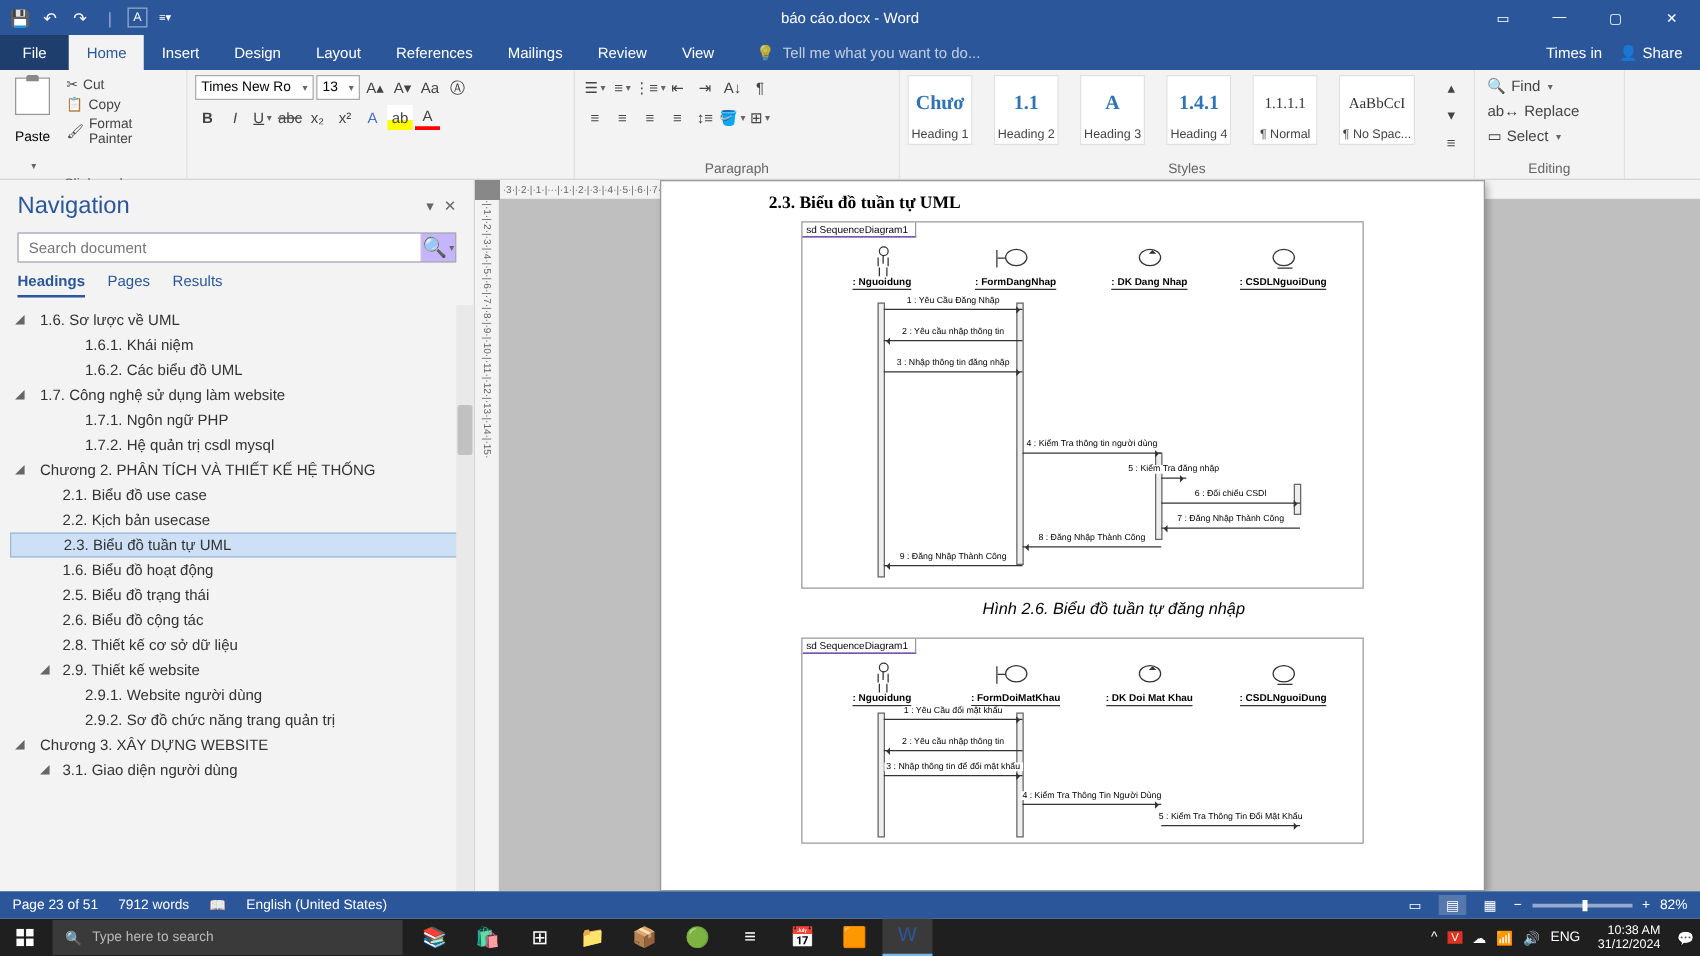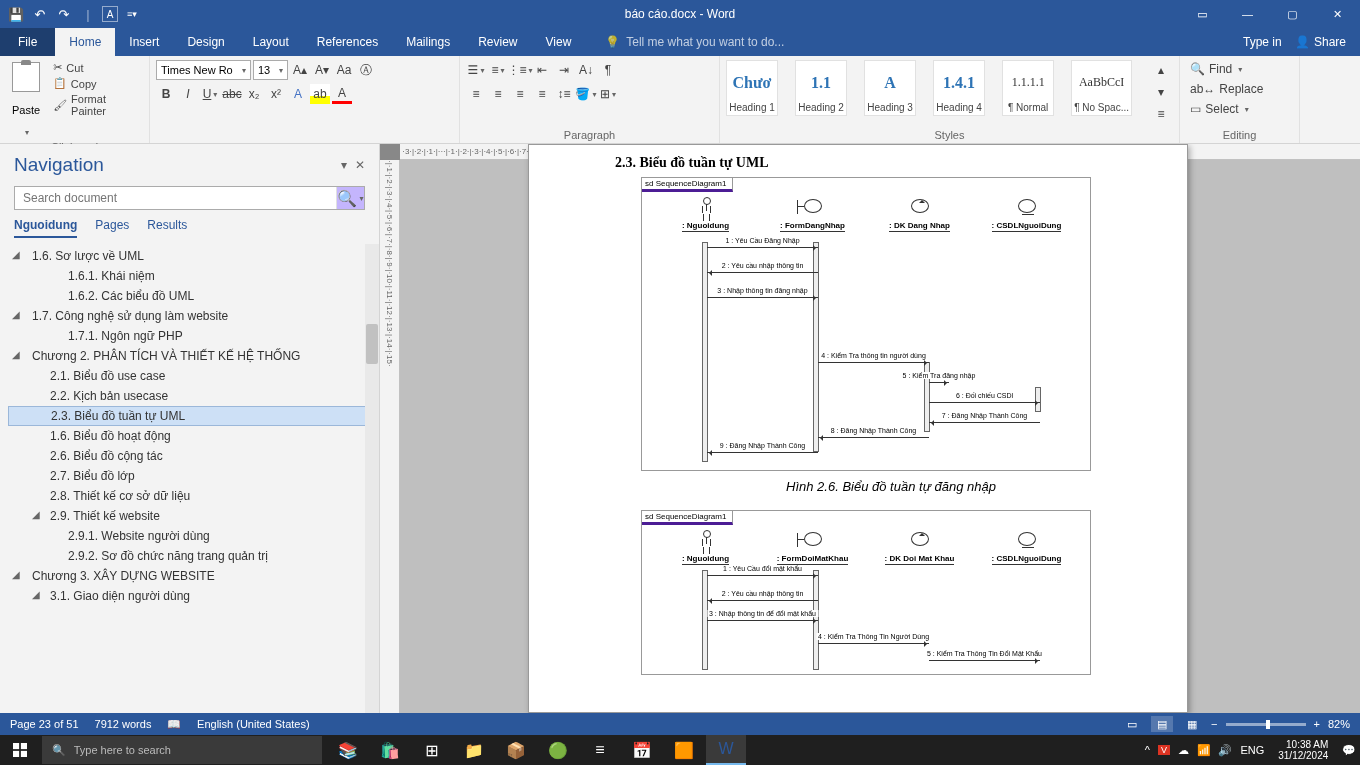--- a/index.html
+++ b/index.html
@@ -69,21 +69,21 @@
 .tree-item.l2 .tree-arrow { left: 24px; }
 
 
 .doc-area { flex: 1; background: #bfbfbf; position: relative; overflow: hidden; }
 .ruler-h { position: absolute; top: 0; left: 20px; right: 0; height: 16px; background: #f3f3f3; border-bottom: 1px solid #c1c1c1; font-size: 8px; color: #666; display: flex; align-items: center; overflow: hidden; }
 .ruler-v { position: absolute; top: 16px; left: 0; bottom: 0; width: 20px; background: #f3f3f3; border-right: 1px solid #c1c1c1; font-size: 8px; color: #666; display: flex; flex-direction: column; align-items: center; overflow: hidden; }
 .ruler-top-dark { position: absolute; top: 0; left: 0; width: 110px; height: 16px; background: #888; }
 .page { position: absolute; top: 0; left: 148px; width: 660px; background: #fff; border: 1px solid #999; box-shadow: 2px 2px 6px rgba(0,0,0,0.3); padding: 10px 20px 20px 86px; height: 100%; overflow: hidden; }
 .page h3 { font-family: "Times New Roman", serif; font-size: 14px; font-weight: bold; margin-bottom: 6px; }
 .seq-diagram { border: 1px solid #999; margin: 0 0 8px 26px; width: 450px; background: #fff; position: relative; font-size: 8px; }
-.sd-title { position: absolute; top: 0; left: 0; padding: 1px 6px 1px 3px; border-right: 1px solid #999; border-bottom: 3px solid #4c1d95; font-size: 8px; }
+.sd-title { position: absolute; top: 0; left: 0; padding: 1px 6px 1px 3px; border-right: 1px solid #999; border-bottom: 1px solid #4c1d95; font-size: 8px; }
 .sd-body { padding: 16px 10px 8px; }
 .lifelines { display: flex; justify-content: space-around; position: relative; }
 .lifeline { display: flex; flex-direction: column; align-items: center; width: 90px; }
 .ll-head { height: 24px; display: flex; align-items: center; justify-content: center; }
 .actor-icon { width: 10px; height: 18px; position: relative; }
 .actor-icon::before { content: ""; position: absolute; top: 0; left: 2px; width: 6px; height: 6px; border: 1px solid #333; border-radius: 50%; }
 .actor-icon::after { content: ""; position: absolute; top: 7px; left: 5px; width: 1px; height: 7px; background: #333; box-shadow: -4px 2px 0 0 #333, 4px 2px 0 0 #333, -3px 10px 0 0 #333, 3px 10px 0 0 #333; }
 .boundary-icon, .control-icon, .entity-icon { width: 18px; height: 14px; border: 1px solid #333; border-radius: 50%; position: relative; }
 .boundary-icon::before { content: ""; position: absolute; left: -7px; top: 6px; width: 6px; height: 1px; background: #333; }
 .boundary-icon::after { content: ""; position: absolute; left: -8px; top: 0; width: 1px; height: 14px; background: #333; }
@@ -148,21 +148,21 @@
   <div class="tab">Layout</div>
   <div class="tab">References</div>
   <div class="tab">Mailings</div>
   <div class="tab">Review</div>
   <div class="tab">View</div>
   <div class="tell-me">
     <span>💡</span>
     <span>Tell me what you want to do...</span>
   </div>
   <div class="tabs-right">
-    <span>Type in</span>
+    <span>Times in</span>
     <span>👤 <span>Share</span></span>
   </div>
 </div>
 
 <div class="ribbon">
   <div class="ribbon-group" style="width:150px">
     <div class="ribbon-group-body">
       <div class="paste-btn">
         <div class="paste-icon"></div>
         <span style="font-size:11px">Paste</span>
@@ -298,37 +298,38 @@
       <div class="nav-close">
         <span>▾</span>
         <span>✕</span>
       </div>
     </div>
     <div class="nav-search">
       <input placeholder="Search document" style="">
       <div class="nav-search-btn">🔍<span class="dd">▾</span></div>
     </div>
     <div class="nav-tabs">
-      <div class="nav-tab active">Nguoidung</div>
+      <div class="nav-tab active">Headings</div>
       <div class="nav-tab">Pages</div>
       <div class="nav-tab">Results</div>
     </div>
     <div class="nav-tree" id="nav-tree">
       <div class="tree-item l1"><span class="tree-arrow">◢</span>1.6. Sơ lược về UML</div>
         <div class="tree-item l3">1.6.1. Khái niệm</div>
         <div class="tree-item l3">1.6.2. Các biểu đồ UML</div>
         <div class="tree-item l1"><span class="tree-arrow">◢</span>1.7. Công nghệ sử dụng làm website</div>
         <div class="tree-item l3">1.7.1. Ngôn ngữ PHP</div>
+        <div class="tree-item l3">1.7.2. Hệ quản trị csdl mysql</div>
         <div class="tree-item l1"><span class="tree-arrow">◢</span>Chương 2. PHÂN TÍCH VÀ THIẾT KẾ HỆ THỐNG</div>
         <div class="tree-item l2">2.1. Biểu đồ use case</div>
         <div class="tree-item l2">2.2. Kịch bản usecase</div>
         <div class="tree-item l2 active">2.3. Biểu đồ tuần tự UML</div>
         <div class="tree-item l2">1.6. Biểu đồ hoạt động</div>
+        <div class="tree-item l2">2.5. Biểu đồ trạng thái</div>
         <div class="tree-item l2">2.6. Biểu đồ cộng tác</div>
-        <div class="tree-item l2">2.7. Biểu đồ lớp</div>
         <div class="tree-item l2">2.8. Thiết kế cơ sở dữ liệu</div>
         <div class="tree-item l2"><span class="tree-arrow">◢</span>2.9. Thiết kế website</div>
         <div class="tree-item l3">2.9.1. Website người dùng</div>
         <div class="tree-item l3">2.9.2. Sơ đồ chức năng trang quản trị</div>
         <div class="tree-item l1"><span class="tree-arrow">◢</span>Chương 3. XÂY DỰNG WEBSITE</div>
         <div class="tree-item l2"><span class="tree-arrow">◢</span>3.1. Giao diện người dùng</div>
         <div class="nav-tree-scroll">
           <div class="nav-tree-thumb"></div>
         </div>
     </div>

